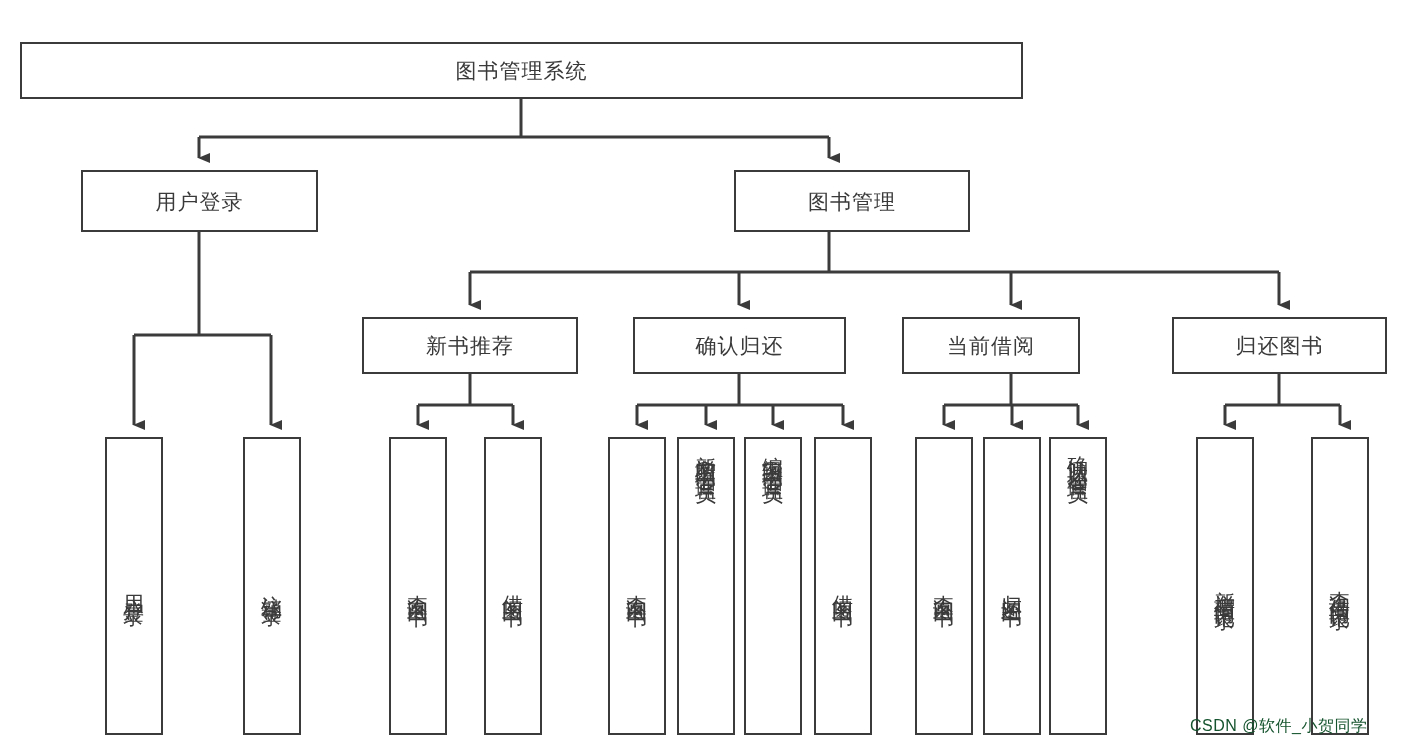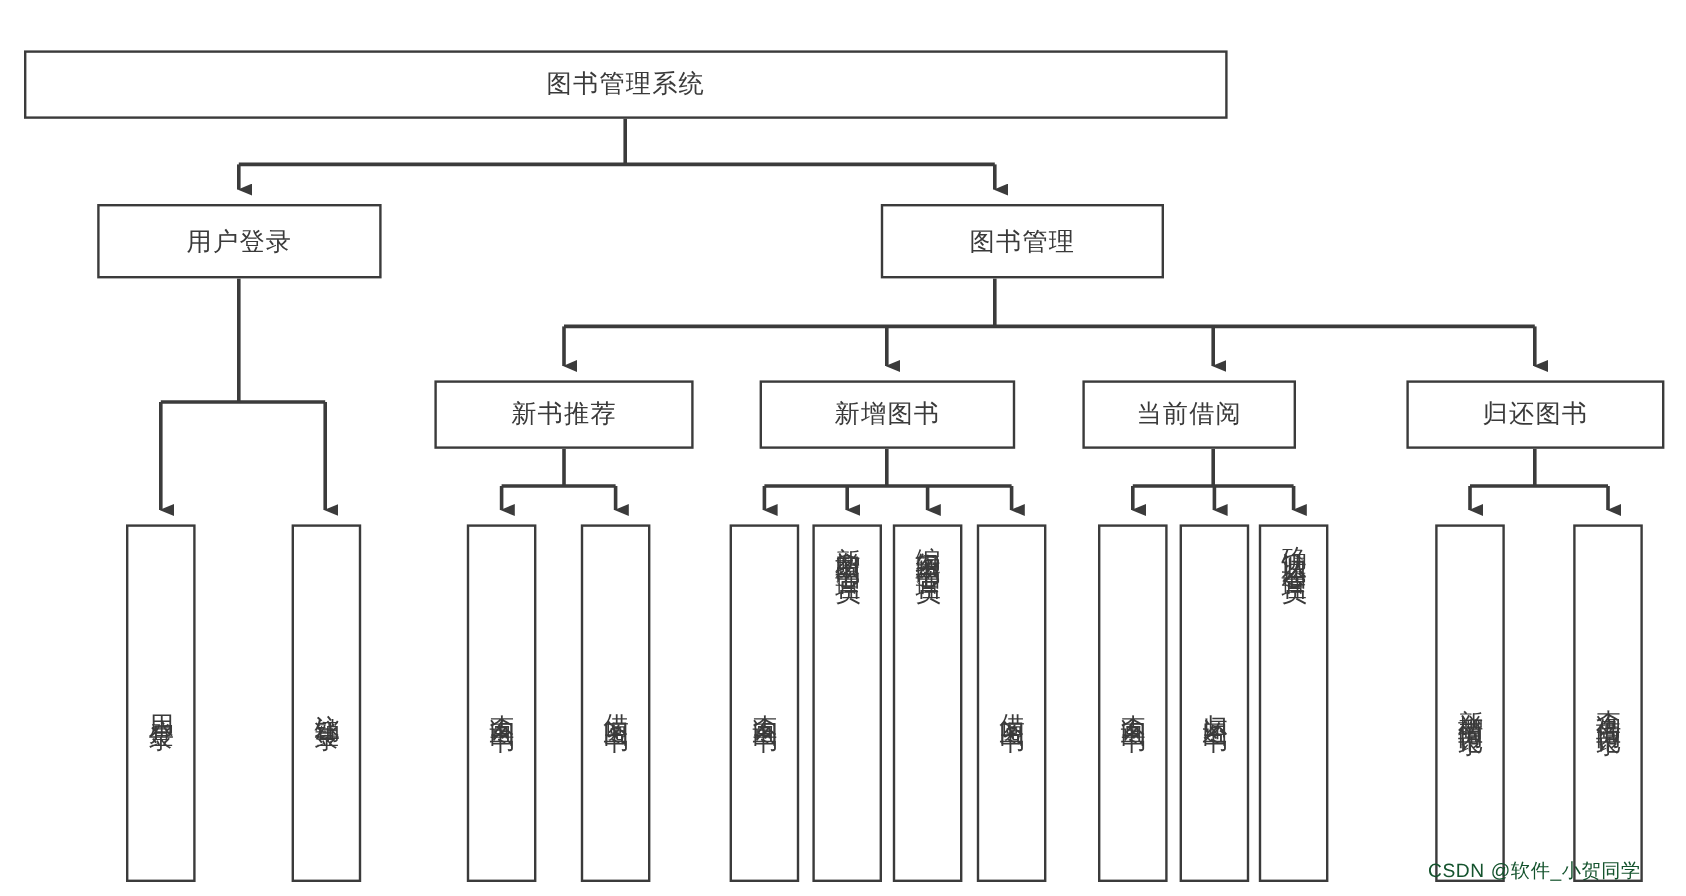--- a/index.html
+++ b/index.html
@@ -130,21 +130,21 @@
 
   <div class="node h-node" style="left:711px; top:170px; width:236px; height:62px;margin-left:23px;">
     <span class="node-label">图书管理</span>
   </div>
 
   <div class="node h-node" style="left:362px; top:317px; width:216px; height:57px;">
     <span class="node-label">新书推荐</span>
   </div>
 
   <div class="node h-node" style="left:633px; top:317px; width:213px; height:57px;">
-    <span class="node-label">新增图书</span>
+    <span class="node-label">确认归还</span>
   </div>
 
   <div class="node h-node" style="left:902px; top:317px; width:178px; height:57px;">
     <span class="node-label">当前借阅</span>
   </div>
 
   <div class="node h-node" style="left:1172px; top:317px; width:215px; height:57px;">
     <span class="node-label">归还图书</span>
   </div>
 

